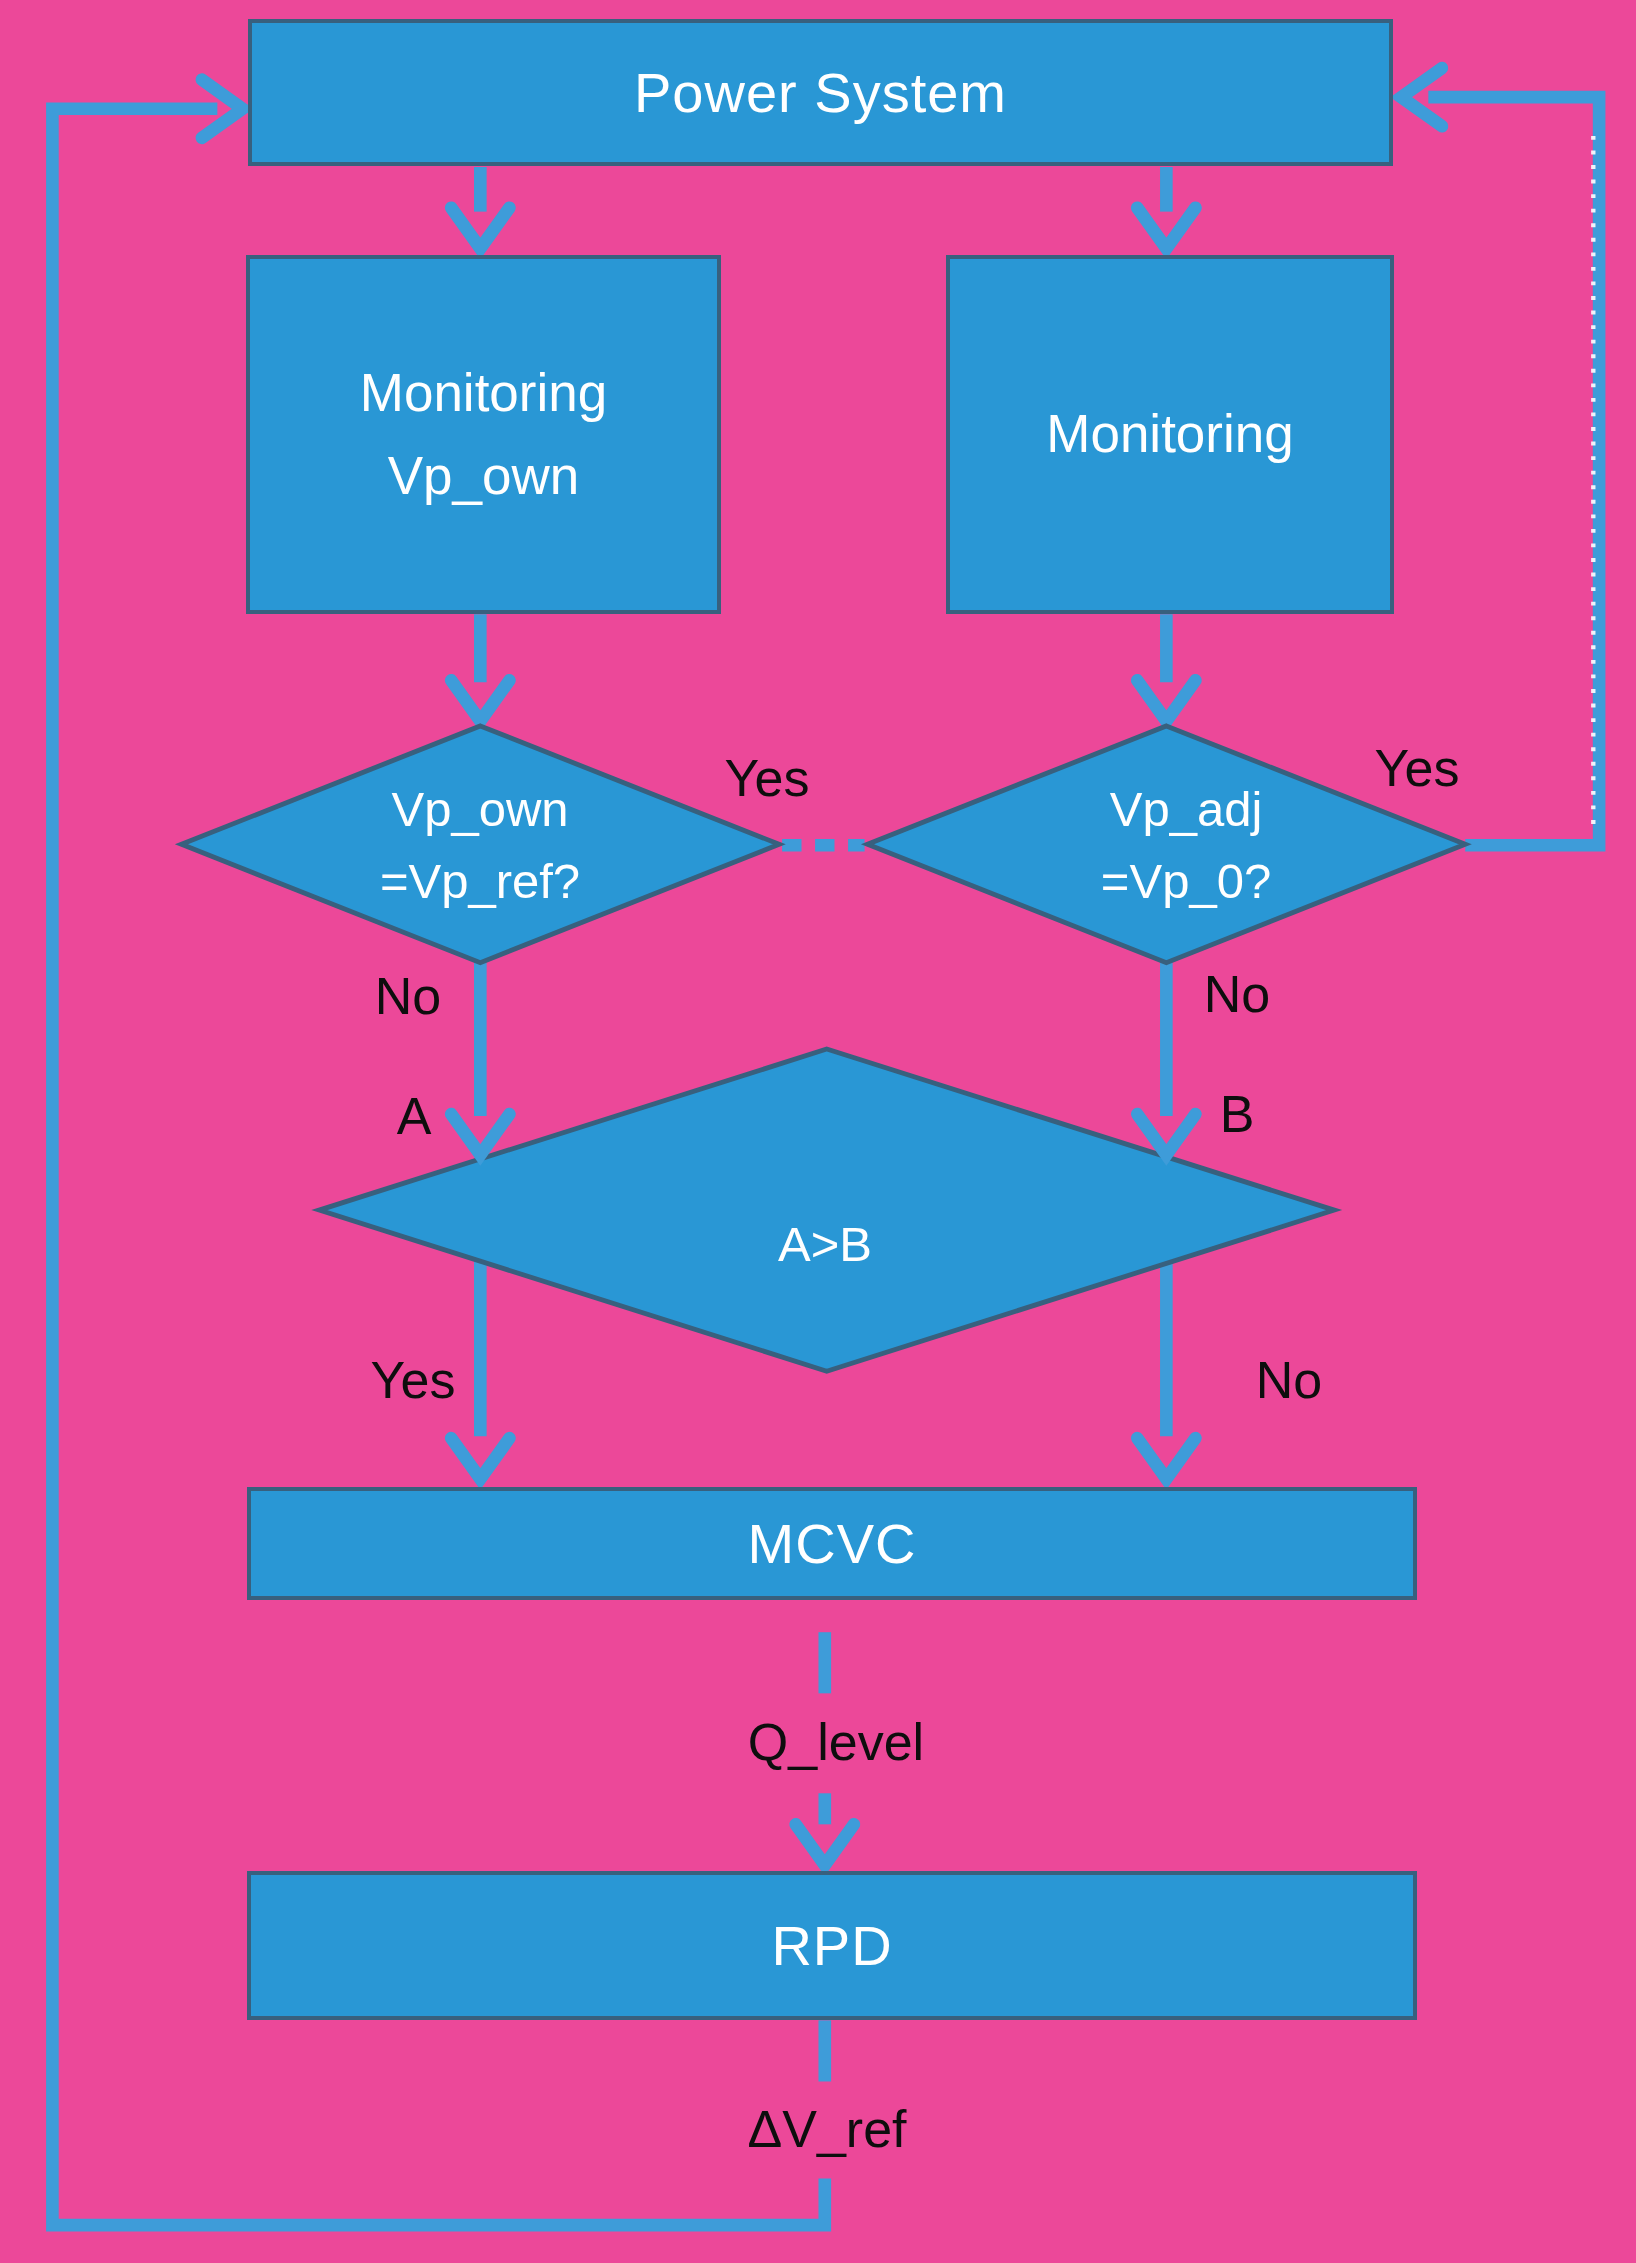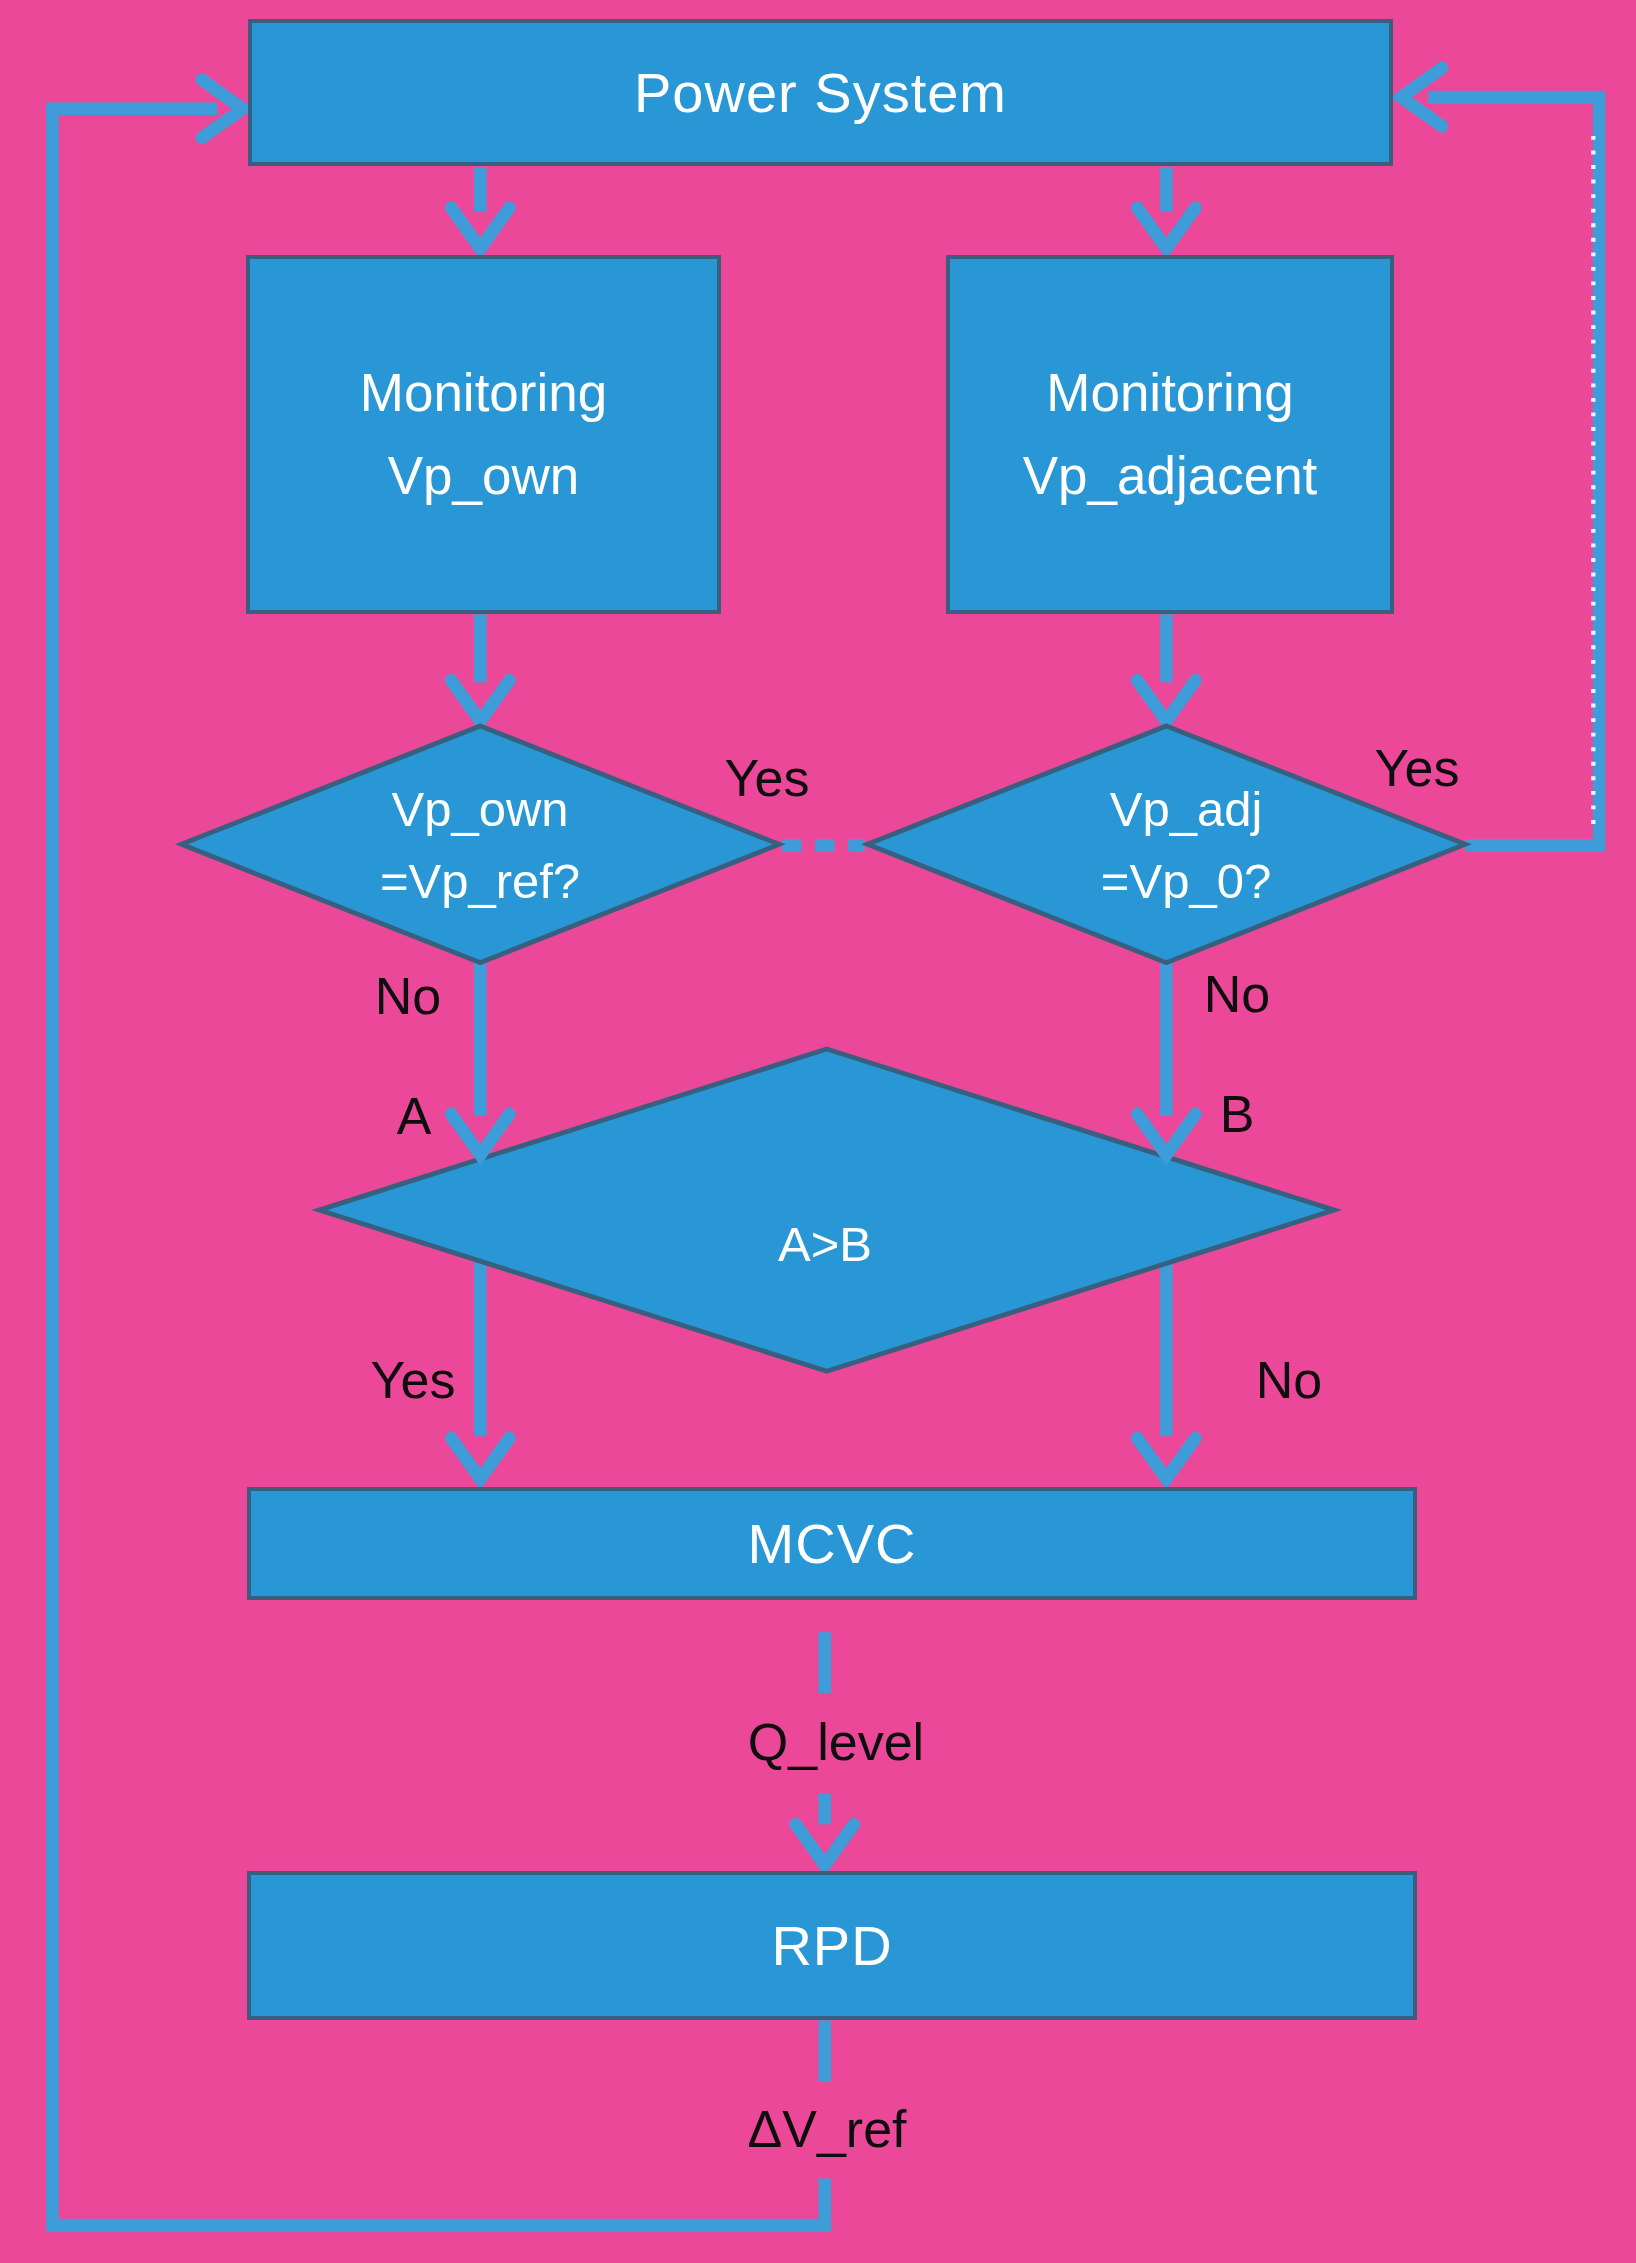--- a/index.html
+++ b/index.html
@@ -96,21 +96,20 @@
     <span class="line">Power System</span>
   </div>
 
   <div class="node mon" style="left:246px;top:255px;width:475px;height:359px;">
     <span class="line">Monitoring</span>
     <span class="line">Vp_own</span>
   </div>
 
   <div class="node mon" style="left:946px;top:255px;width:448px;height:359px;">
     <span class="line">Monitoring</span>
-    <span class="line">Vp_adjacent</span>
   </div>
 
   <div class="node big" style="left:247px;top:1487px;width:1170px;height:113px;">
     <span class="line">MCVC</span>
   </div>
 
   <div class="node big" style="left:247px;top:1871px;width:1170px;height:149px;">
     <span class="line">RPD</span>
   </div>
 

